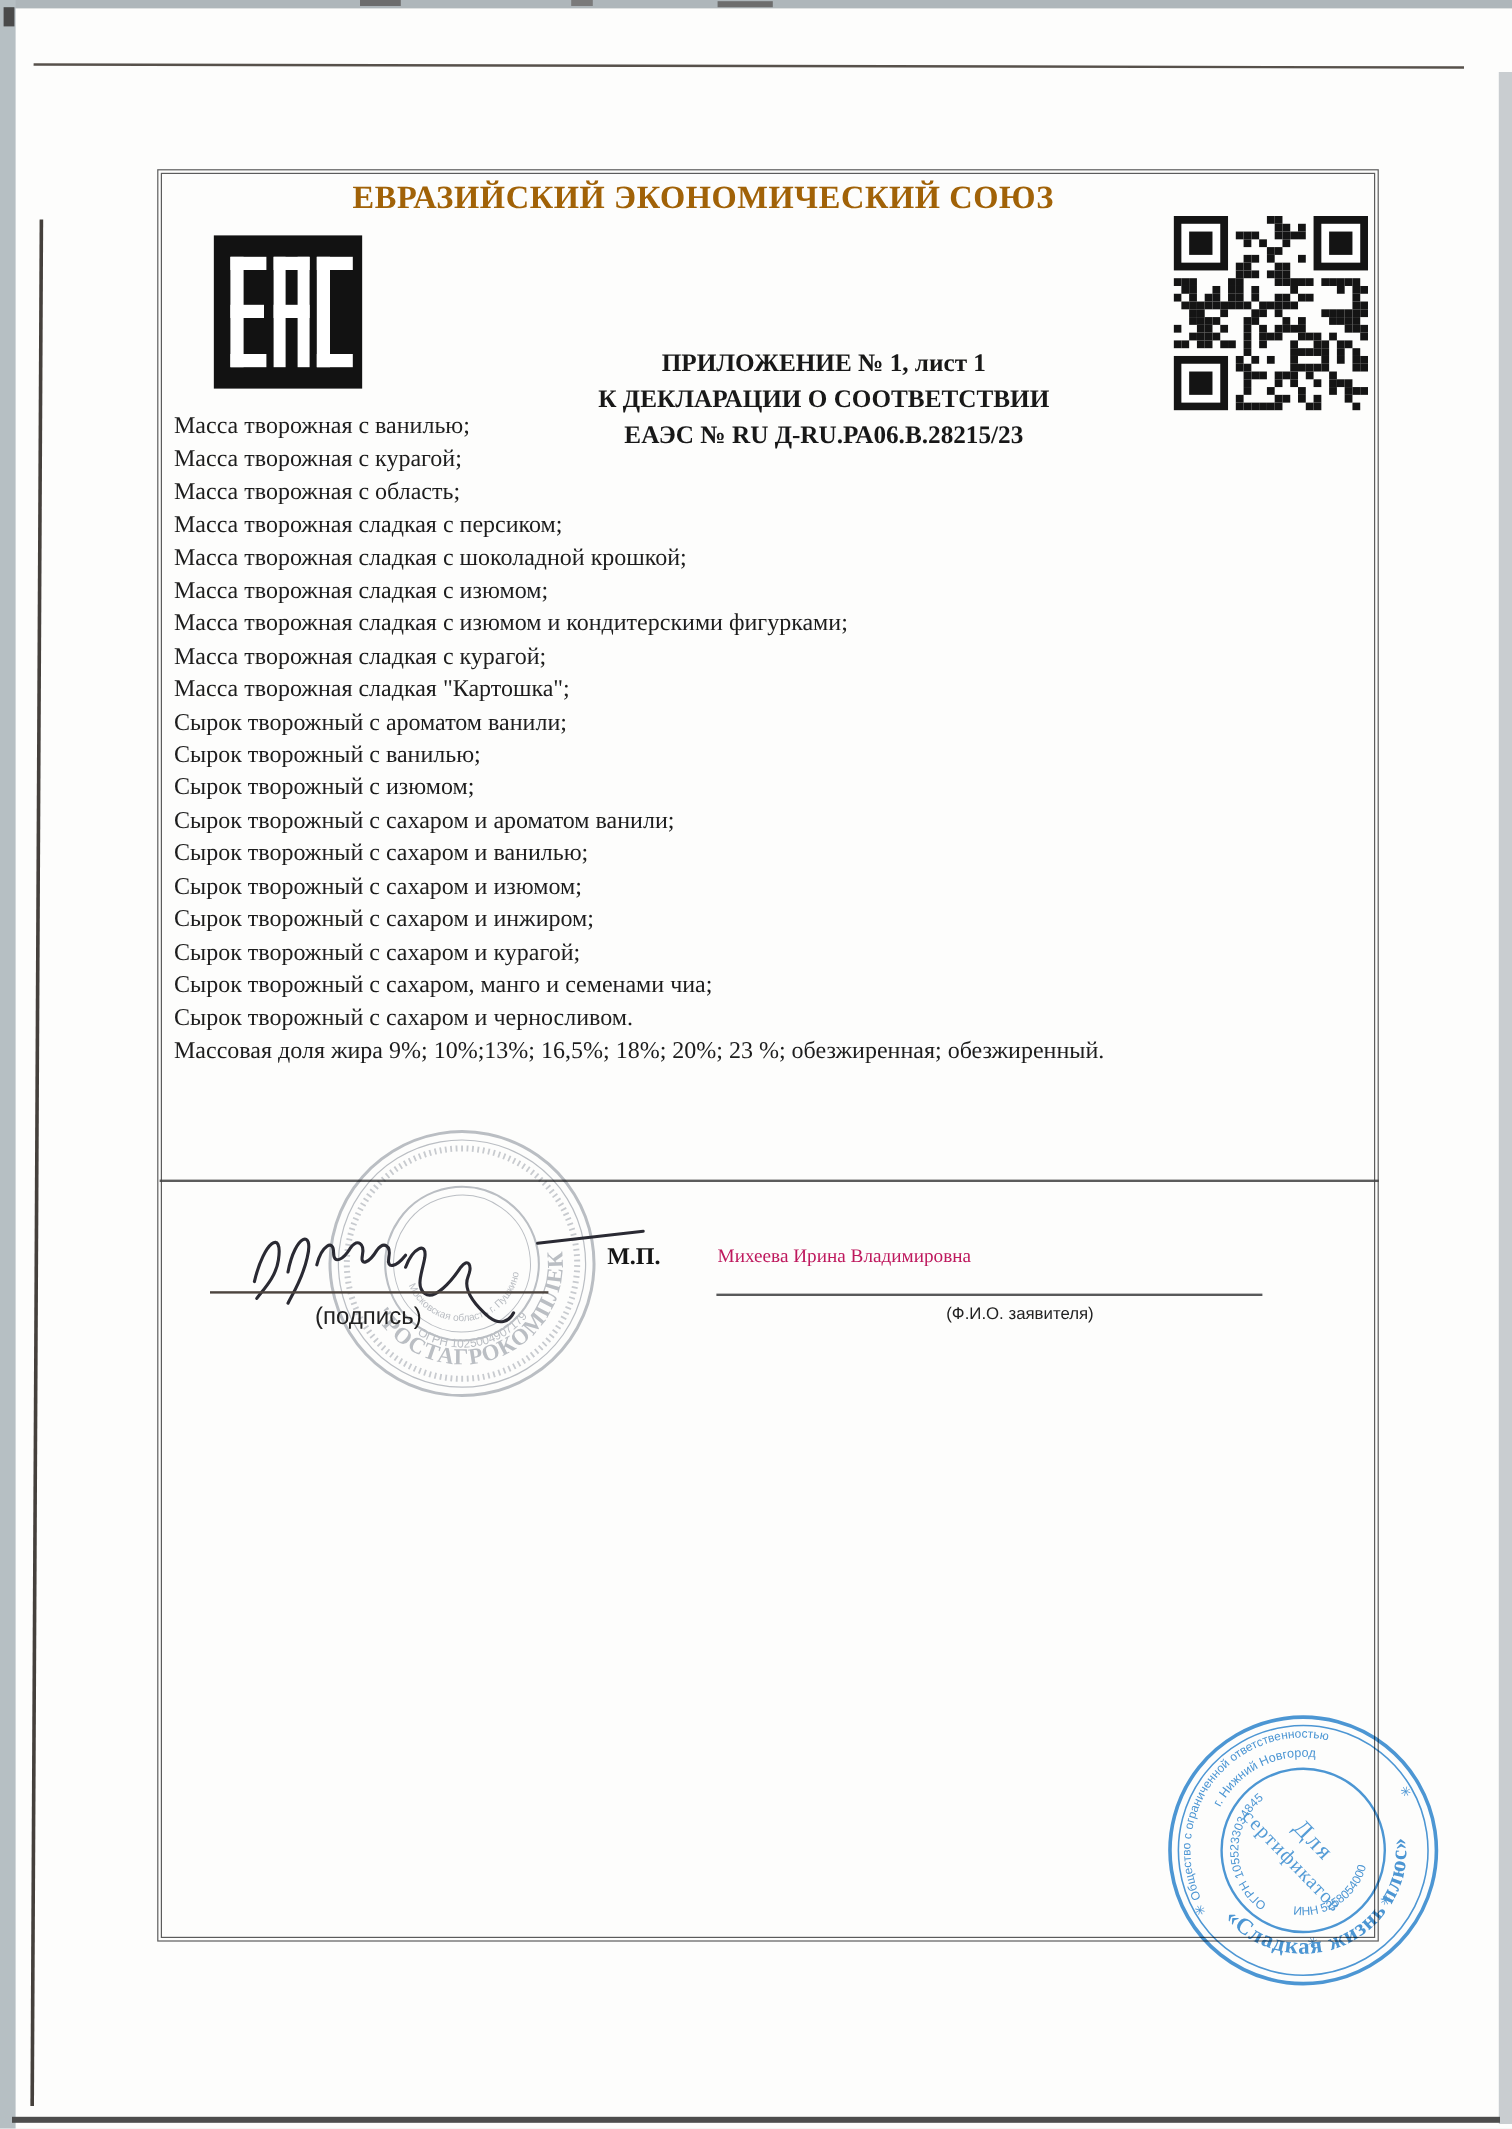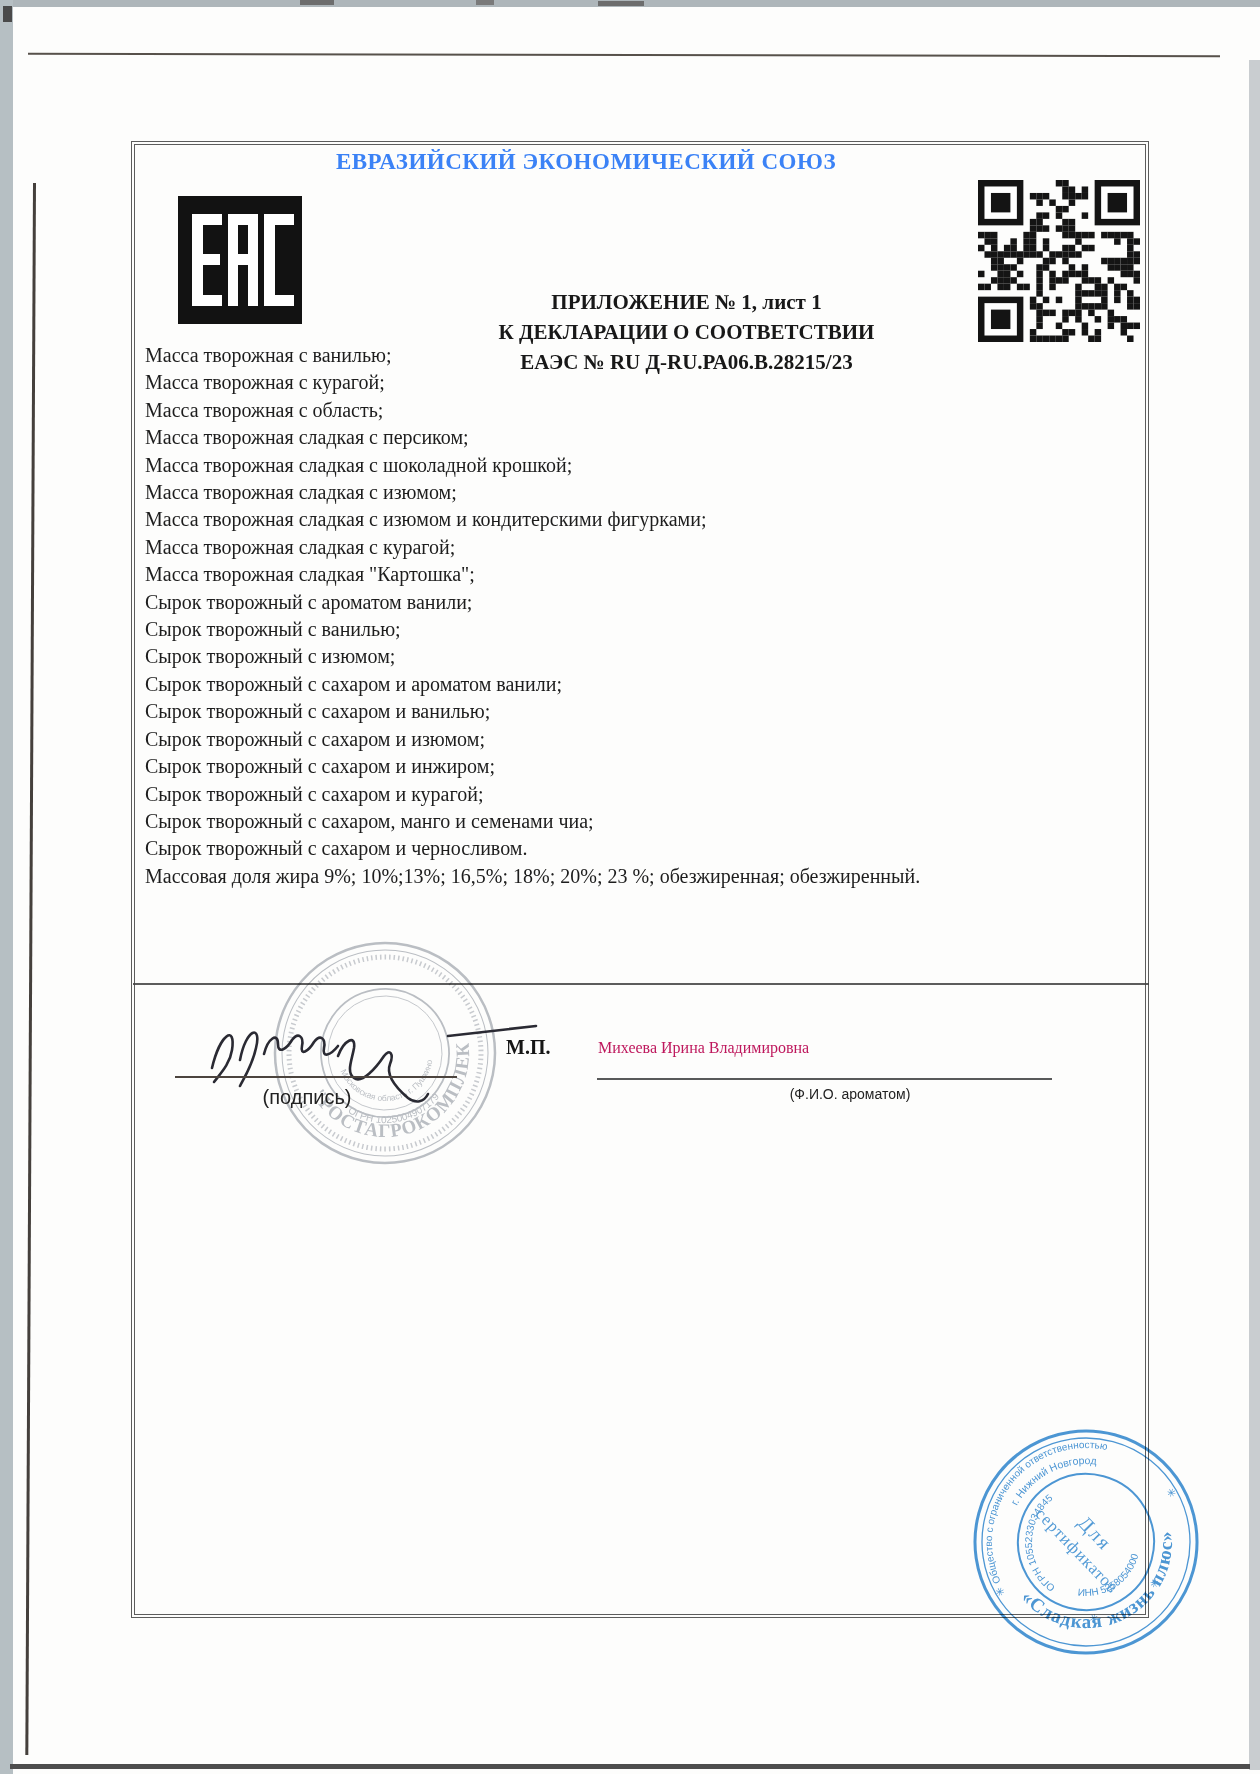--- a/index.html
+++ b/index.html
@@ -13,21 +13,21 @@
   .edge-top{left:28px;top:54px;width:1192px;height:2px;background:#57514b;transform:rotate(.12deg);}
   .edge-left{left:33px;top:183px;width:3px;height:1572px;background:#45403c;transform:rotate(.28deg);transform-origin:top left;}
   .edge-bottom{left:10px;top:1764px;width:1240px;height:5px;background:#4d4d4d;}
   .corner-artifact{left:3px;top:6px;width:9px;height:16px;background:#4a4a4a;}
   .dash1{left:300px;top:0;width:34px;height:5px;background:#6d6d6d;}
   .dash2{left:476px;top:0;width:18px;height:5px;background:#7a7a7a;}
   .dash3{left:598px;top:1px;width:46px;height:5px;background:#6d6d6d;}
   
   .frame{left:131px;top:141px;width:1010px;height:1469px;border:4px double #5c5c5c;background:transparent;}
   
-  .union-title{left:131px;top:149px;width:910px;text-align:center;font-size:23px;font-weight:bold;letter-spacing:.5px;color:#3b82f6;}
+  .union-title{left:131px;top:149px;width:910px;text-align:center;font-size:27px;font-weight:bold;letter-spacing:.5px;color:#a16207;}
   .appendix{left:131px;top:243px;width:1111px;text-align:center;font-size:21px;font-weight:bold;line-height:30px;color:#181818;margin-top:44px;}
   
   .products{left:145px;top:342px;width:980px;font-size:20px;line-height:27.4px;color:#1d1d1d;}
   .product-line{white-space:nowrap;}
   .rule-full{left:133px;top:983px;width:1016px;height:2px;background:#3f3f3f;opacity:.85;}
   
   .sig-line-left{left:175px;top:1076px;width:282px;height:2px;background:#4c443e;}
   .sig-caption{left:247px;top:1086px;width:120px;text-align:center;font-size:20px;color:#222;font-family:"Liberation Sans",sans-serif;}
   .mp{left:506px;top:1036px;font-size:20px;font-weight:bold;color:#151515;}
   .applicant{left:598px;top:1039px;font-size:16px;color:#be185d;}
@@ -367,21 +367,21 @@
         <path d="M248,40 L336,30"></path>
       </g>
     </svg>
   </div>
 
   <div class="abs sig-line-left"></div>
   <div class="abs sig-caption">(подпись)</div>
   <div class="abs mp">М.П.</div>
   <div class="abs applicant">Михеева Ирина Владимировна</div>
   <div class="abs sig-line-right"></div>
-  <div class="abs fio-caption">(Ф.И.О. ароматом)</div>
+  <div class="abs fio-caption">(Ф.И.О. заявителя)</div>
 
   <div class="abs blue-stamp">
     <svg width="228" height="228" viewBox="0 0 228 228" style="overflow:visible">
       <g fill="none" stroke="#3d8ed3">
         <circle cx="114" cy="114" r="111" stroke-width="3"></circle>
         <circle cx="114" cy="114" r="104" stroke-width="1.3"></circle>
         <circle cx="114" cy="114" r="68" stroke-width="2"></circle>
       </g>
       <defs>
         <path id="b-top" d="M20,114 A94,94 0 1 1 208,114"></path>

